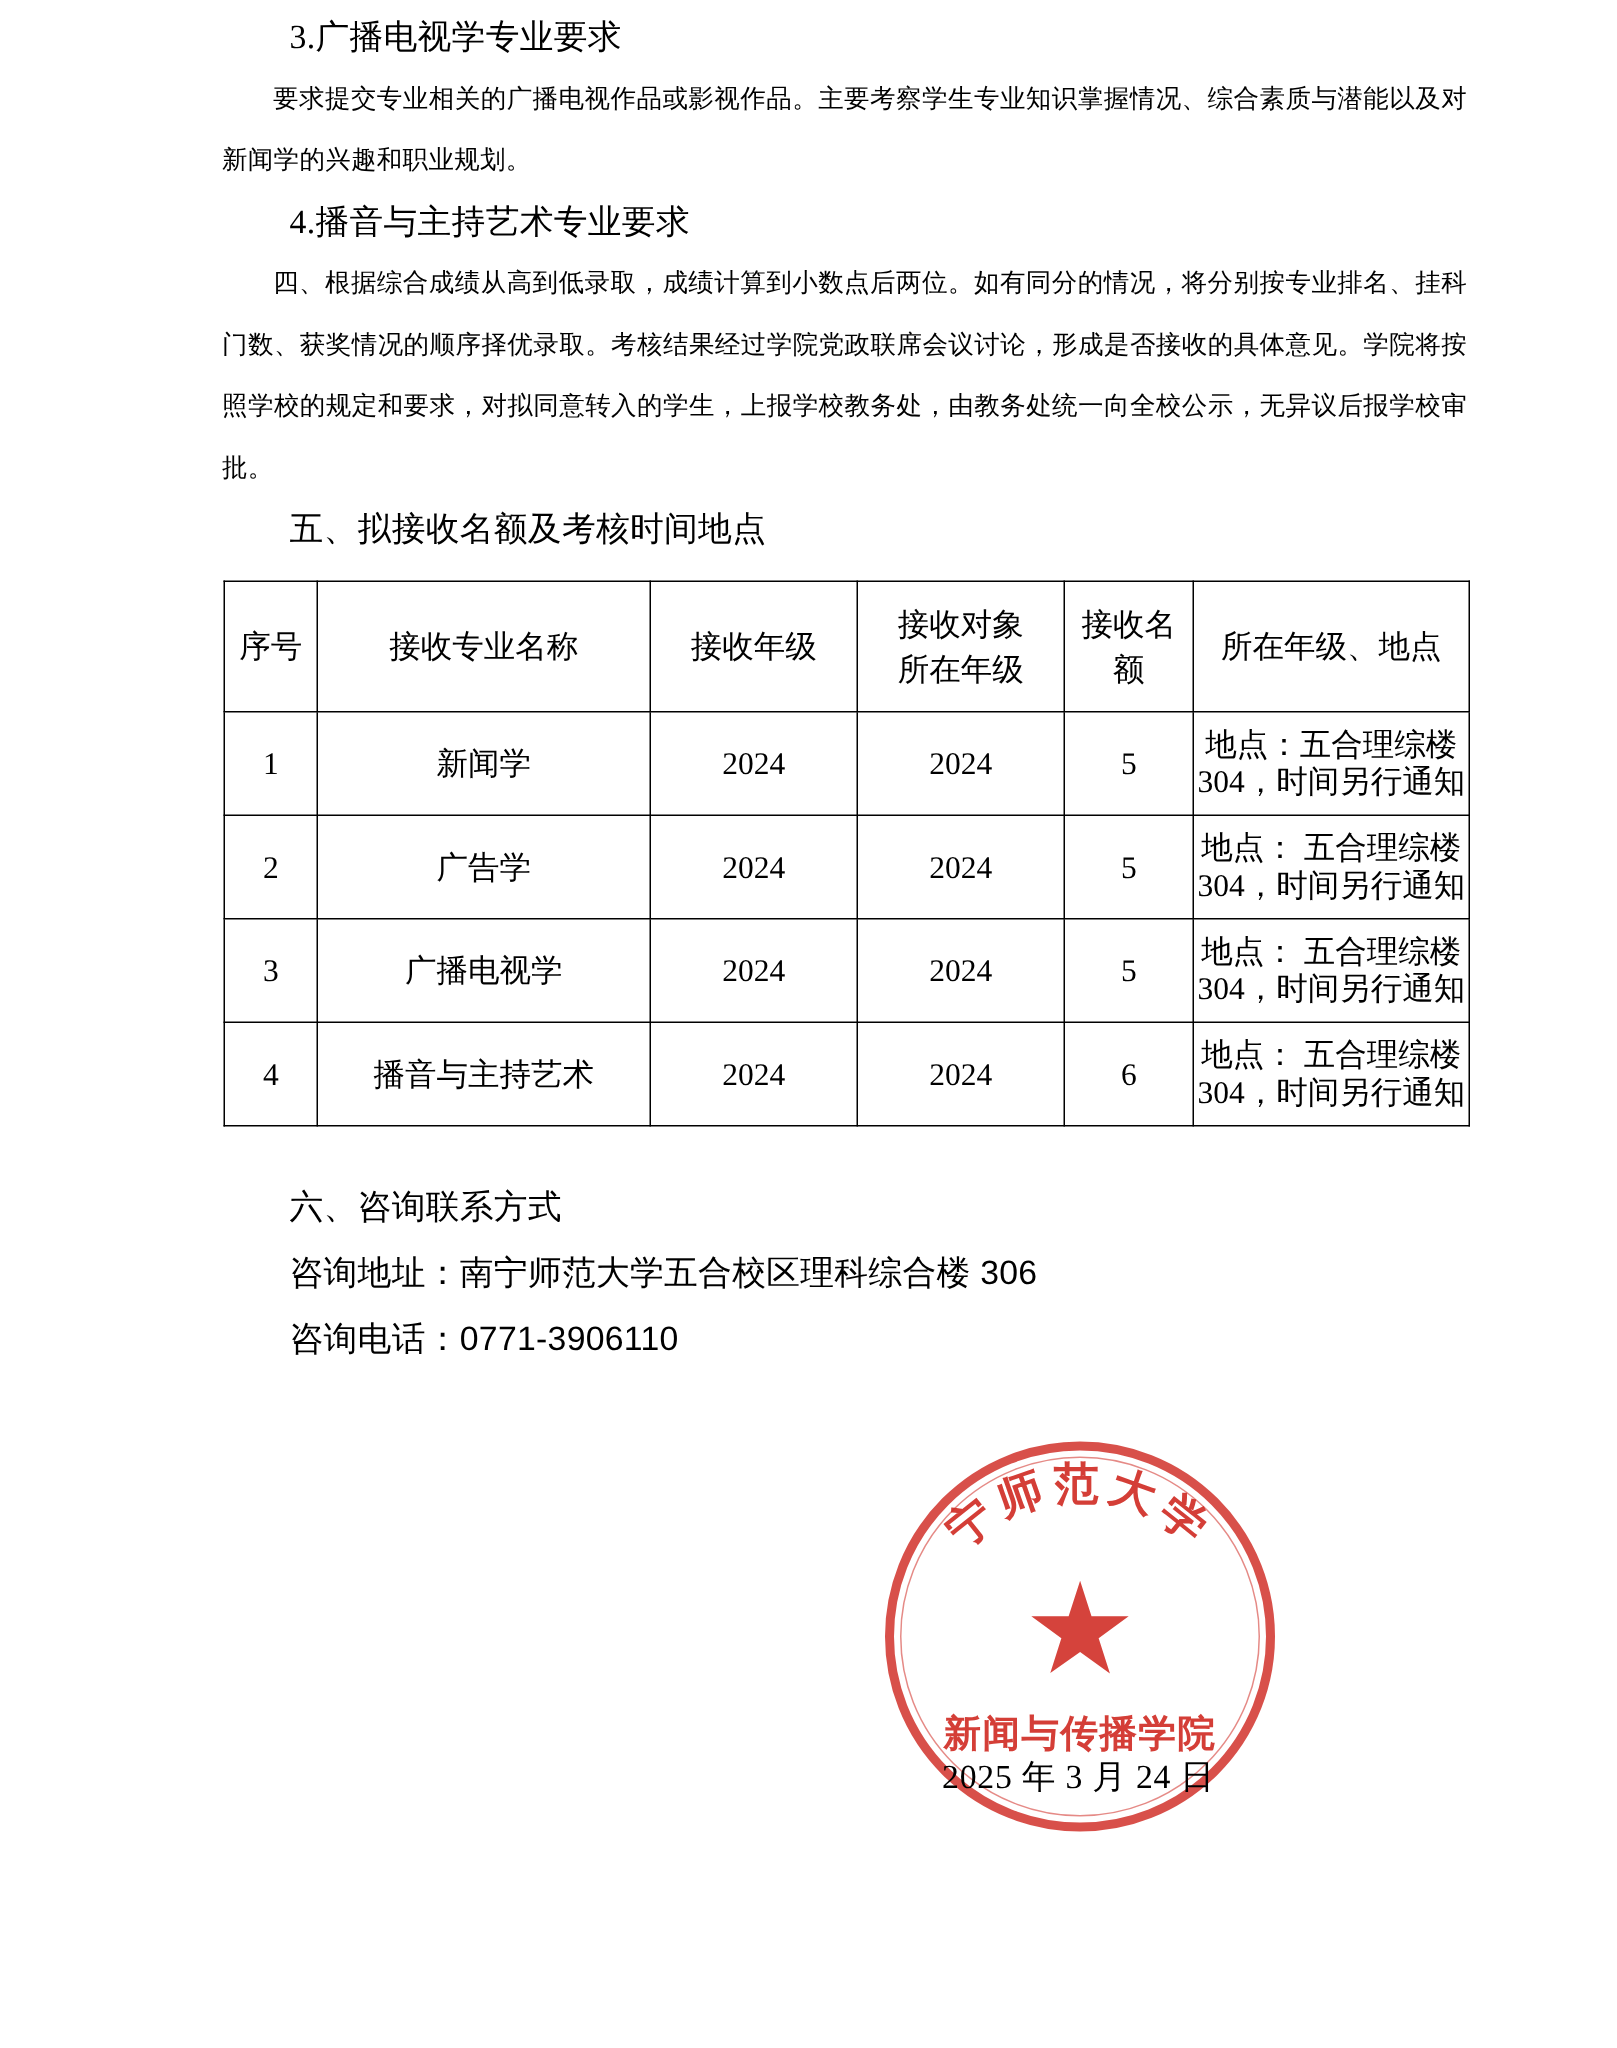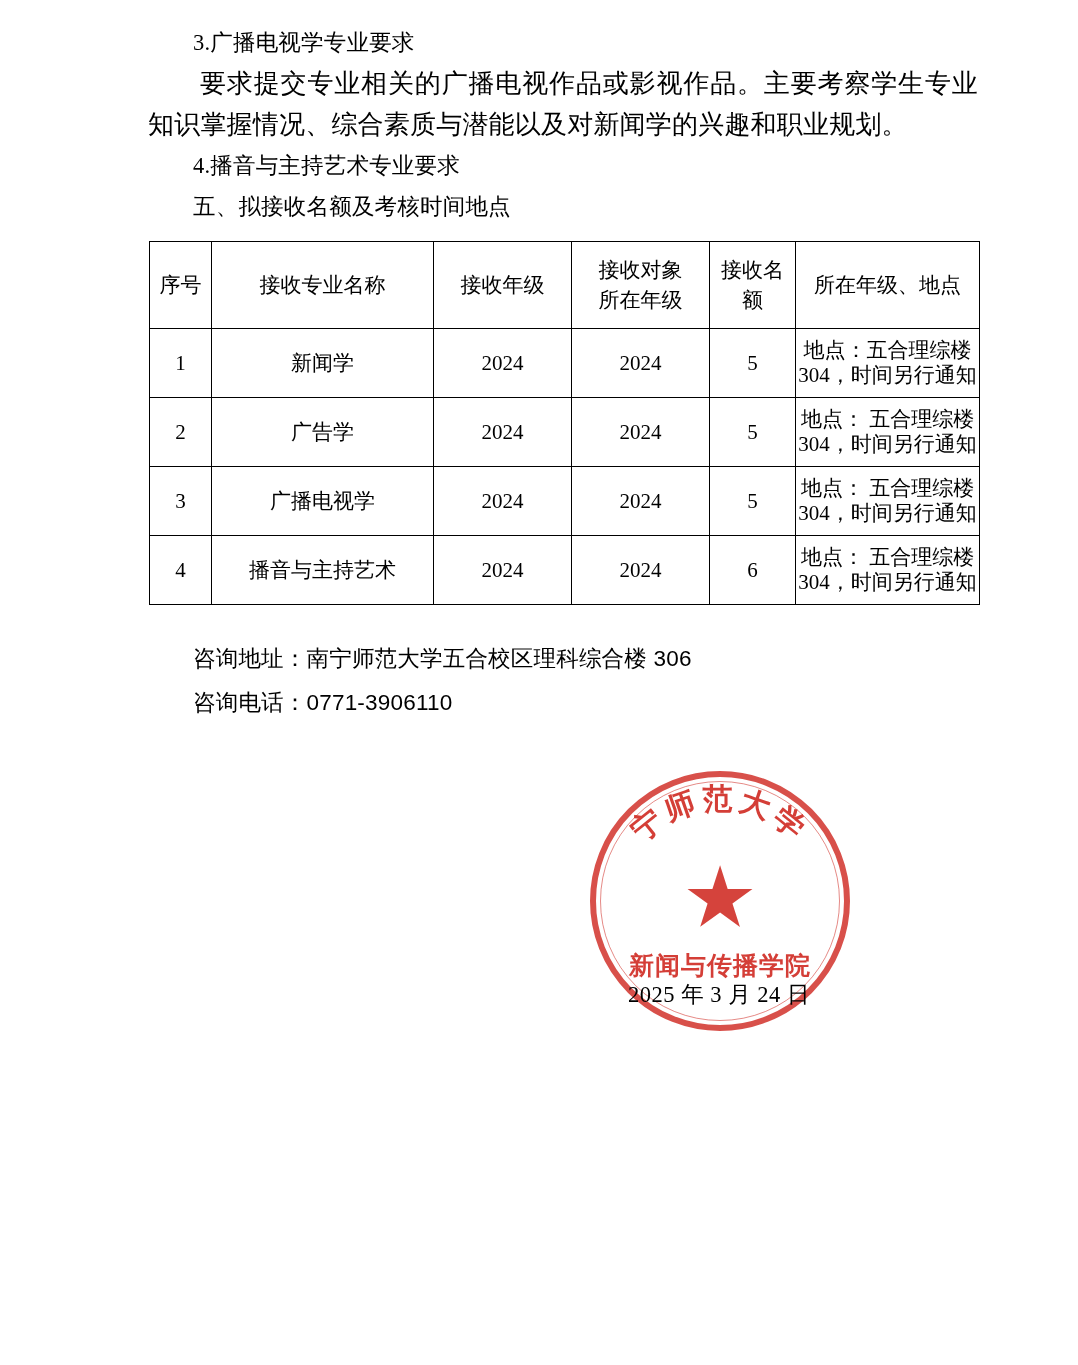--- a/index.html
+++ b/index.html
@@ -13,25 +13,25 @@
     position: relative;
     font-family: "Liberation Serif", "DejaVu Serif", serif;
     color: #000000;
     overflow: hidden;
   }
   .page {
     position: relative;
     width: 1078px;
     height: 1365px;
     box-sizing: border-box;
-    padding: 22px 100px 0 148px;
+    padding: 4px 100px 0 148px;
   }
   p {
     margin: 0;
-    font-size: 26px;
+    font-size: 17px;
     line-height: 41px;
     letter-spacing: 0.2px;
     text-align: justify;
     text-justify: inter-ideograph;
   }
   .indent {
     text-indent: 2em;
   }
   .heading {
     text-indent: 2em;
@@ -176,20 +176,21 @@
 </head>
 <body>
 
 <div class="page">
 
   <p class="heading">3.广播电视学专业要求</p>
   <p class="indent">要求提交专业相关的广播电视作品或影视作品。主要考察学生专业知识掌握情况、综合素质与潜能以及对新闻学的兴趣和职业规划。</p>
 
   <p class="heading">4.播音与主持艺术专业要求</p>
 
+  <p class="indent">四、根据综合成绩从高到低录取，成绩计算到小数点后两位。如有同分的情况，将分别按专业排名、挂科门数、获奖情况的顺序择优录取。考核结果经过学院党政联席会议讨论，形成是否接收的具体意见。学院将按照学校的规定和要求，对拟同意转入的学生，上报学校教务处，由教务处统一向全校公示，无异议后报学校审批。</p>
 
   <p class="heading">五、拟接收名额及考核时间地点</p>
 
   <table class="quota">
     <colgroup>
       <col class="col-no">
       <col class="col-major">
       <col class="col-grade">
       <col class="col-target">
       <col class="col-quota">
@@ -255,20 +256,21 @@
           <div>地点： 五合理综楼</div>
           <div class="l2">304，时间另行通知</div>
         </td>
       </tr>
     </tbody>
   </table>
 
   <div class="spacer-md"></div>
   <div class="spacer-sm"></div>
 
+  <p class="contact-line sans">六、咨询联系方式</p>
   <p class="contact-line sans">咨询地址：南宁师范大学五合校区理科综合楼 306</p>
   <p class="contact-line sans">咨询电话：0771-3906110</p>
 
   <div class="sign-area">
 
     <div class="seal">
       <div class="ring"></div>
       <div class="inner-ring"></div>
       <svg class="arc-text" viewBox="0 0 260 260">
         <defs>

